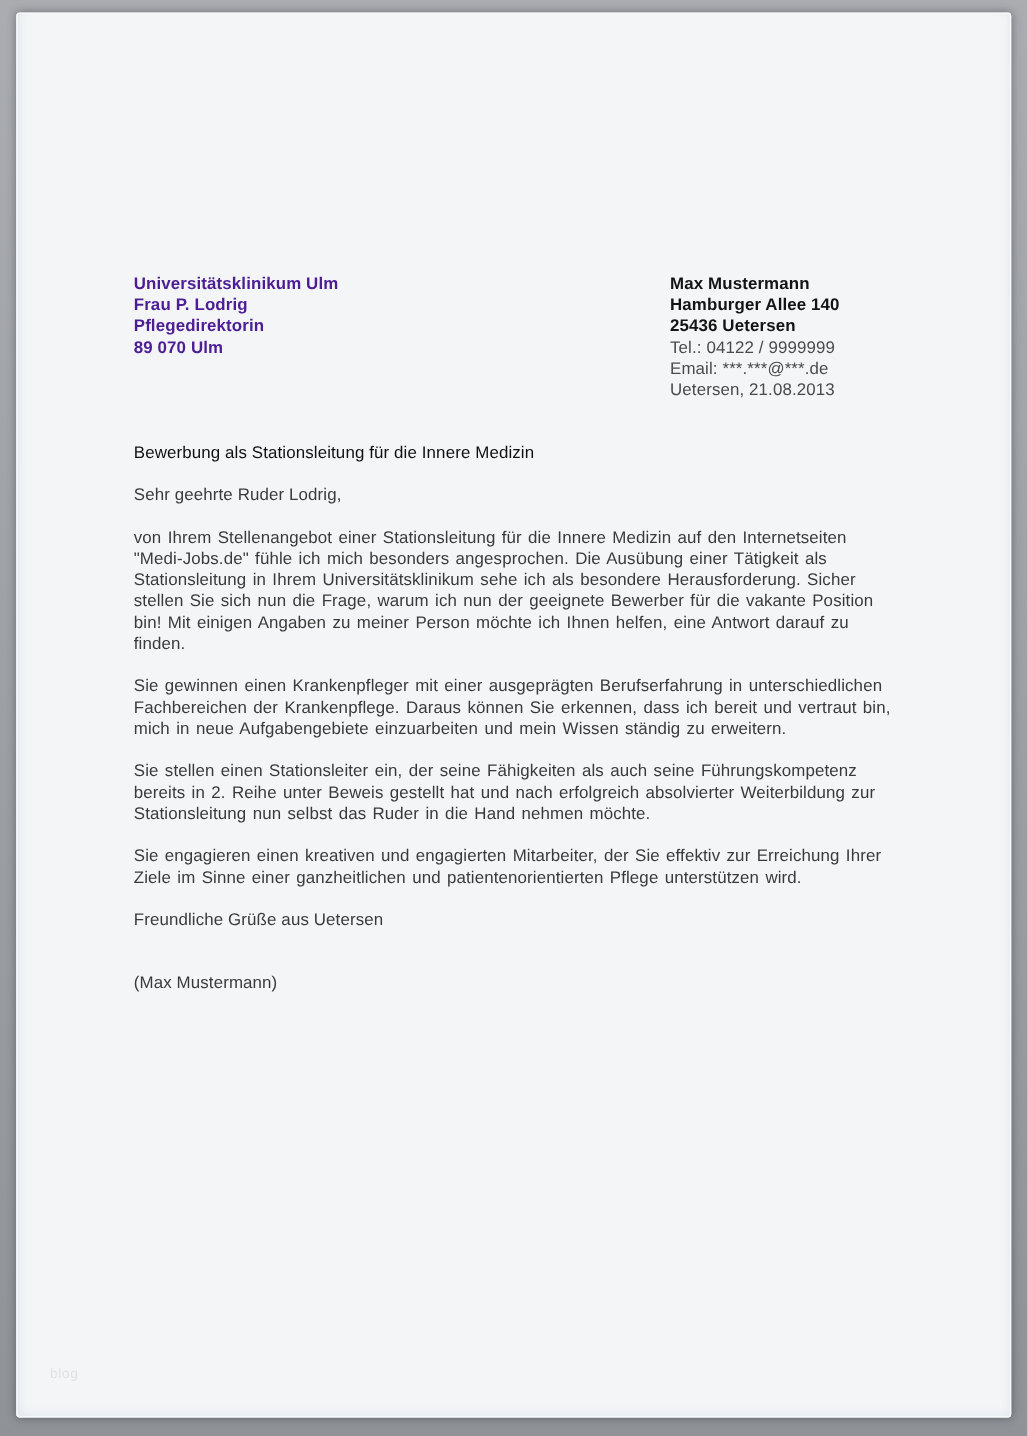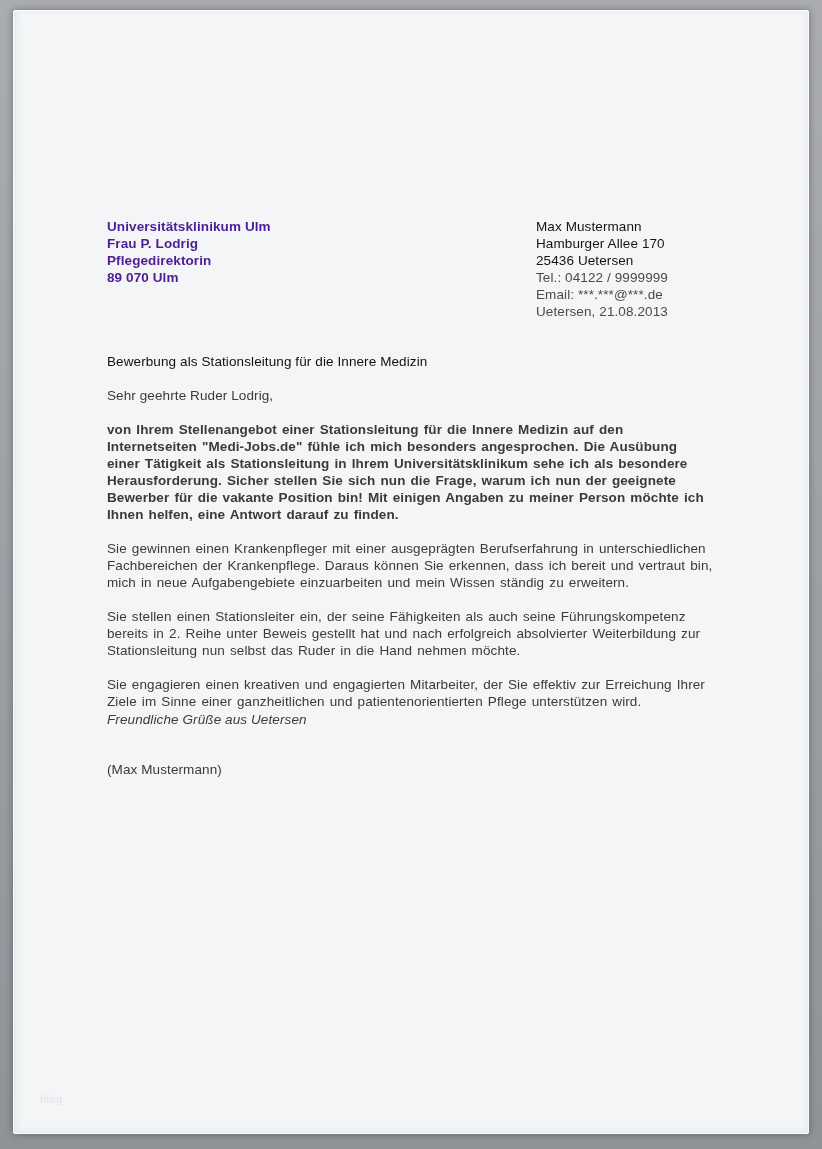--- a/index.html
+++ b/index.html
@@ -32,42 +32,42 @@
     left:94px;top:208px;
     width:607px;
     color:#3a3a3a;
     font-size:13.5px;
     line-height:17px;
     letter-spacing:0.1px;
   }
   .address-row{position:relative;height:85px;}
   .recipient{position:absolute;left:0;top:0;font-weight:bold;color:#4c1d95;}
   .sender{position:absolute;left:429px;top:0;}
-  .sender .bold{font-weight:normal;color:#141414;}
+  .sender .bold{font-weight:bold;color:#141414;}
   .sender .plain{color:#4a4a4a;}
   .addr-line{height:17px;white-space:nowrap;}
   .date-line{
     padding-left:429px;
     color:#4a4a4a;
     white-space:nowrap;
   }
   .subject{
     margin-top:33px;
     font-weight:normal;
     color:#101010;
     font-size:13.5px;
   }
   .salutation{margin-top:17px;}
   .letter-body p{
     margin:17px 0 0 0;
     text-align:left;
     word-spacing:1.2px;
   }
-  .letter-body p.first{font-weight:bold;}
-  .closing{margin-top:1px;font-style:italic;}
+  .letter-body p.first{}
+  .closing{margin-top:17px;}
   .signature{margin-top:33px;}
   .watermark{
     position:absolute;
     left:27px;top:1083px;
     font-size:11px;
     color:#e0e2e6;
     letter-spacing:0.5px;
   }
 </style>
 </head>
@@ -80,21 +80,21 @@
 
       <div class="address-row">
         <div class="recipient">
           <div class="addr-line">Universitätsklinikum Ulm</div>
           <div class="addr-line">Frau P. Lodrig</div>
           <div class="addr-line">Pflegedirektorin</div>
           <div class="addr-line">89 070 Ulm</div>
         </div>
         <div class="sender">
           <div class="addr-line bold">Max Mustermann</div>
-          <div class="addr-line bold">Hamburger Allee 170</div>
+          <div class="addr-line bold">Hamburger Allee 140</div>
           <div class="addr-line bold">25436 Uetersen</div>
           <div class="addr-line plain">Tel.: 04122 / 9999999</div>
           <div class="addr-line plain">Email: ***.***@***.de</div>
         </div>
       </div>
 
       <div class="date-line">Uetersen, 21.08.2013</div>
 
       <div class="subject">Bewerbung als Stationsleitung für die Innere Medizin</div>
 

